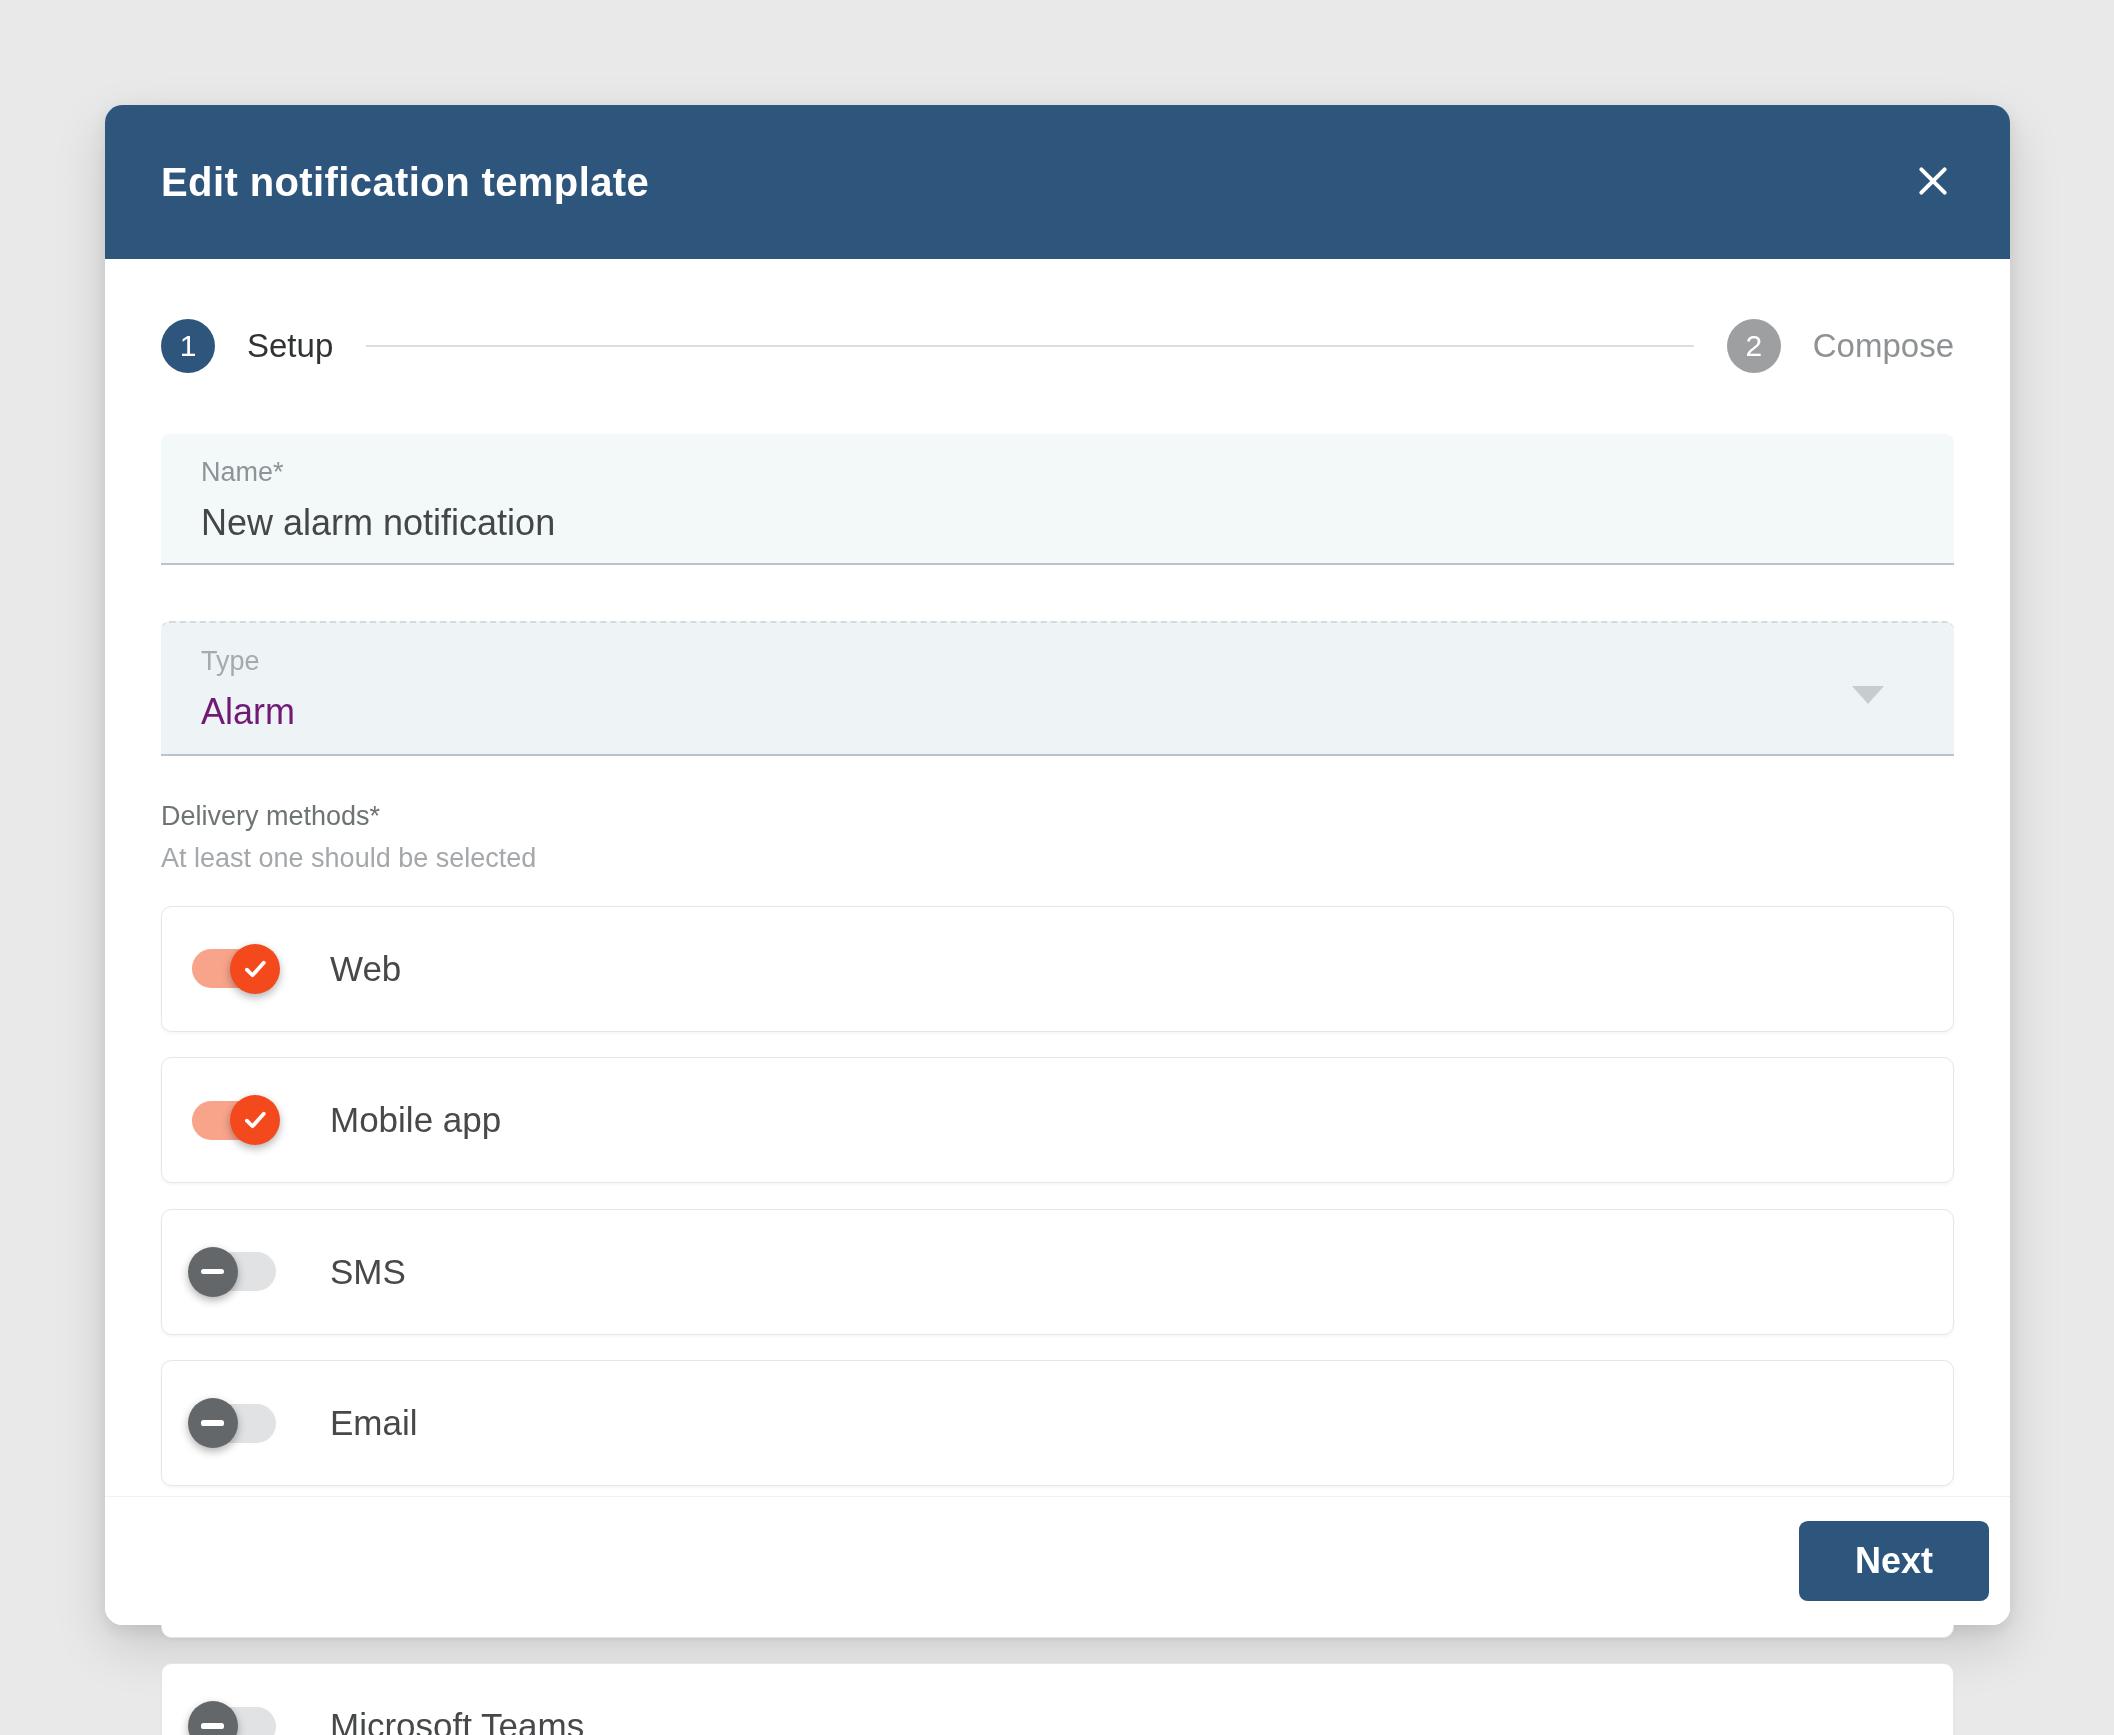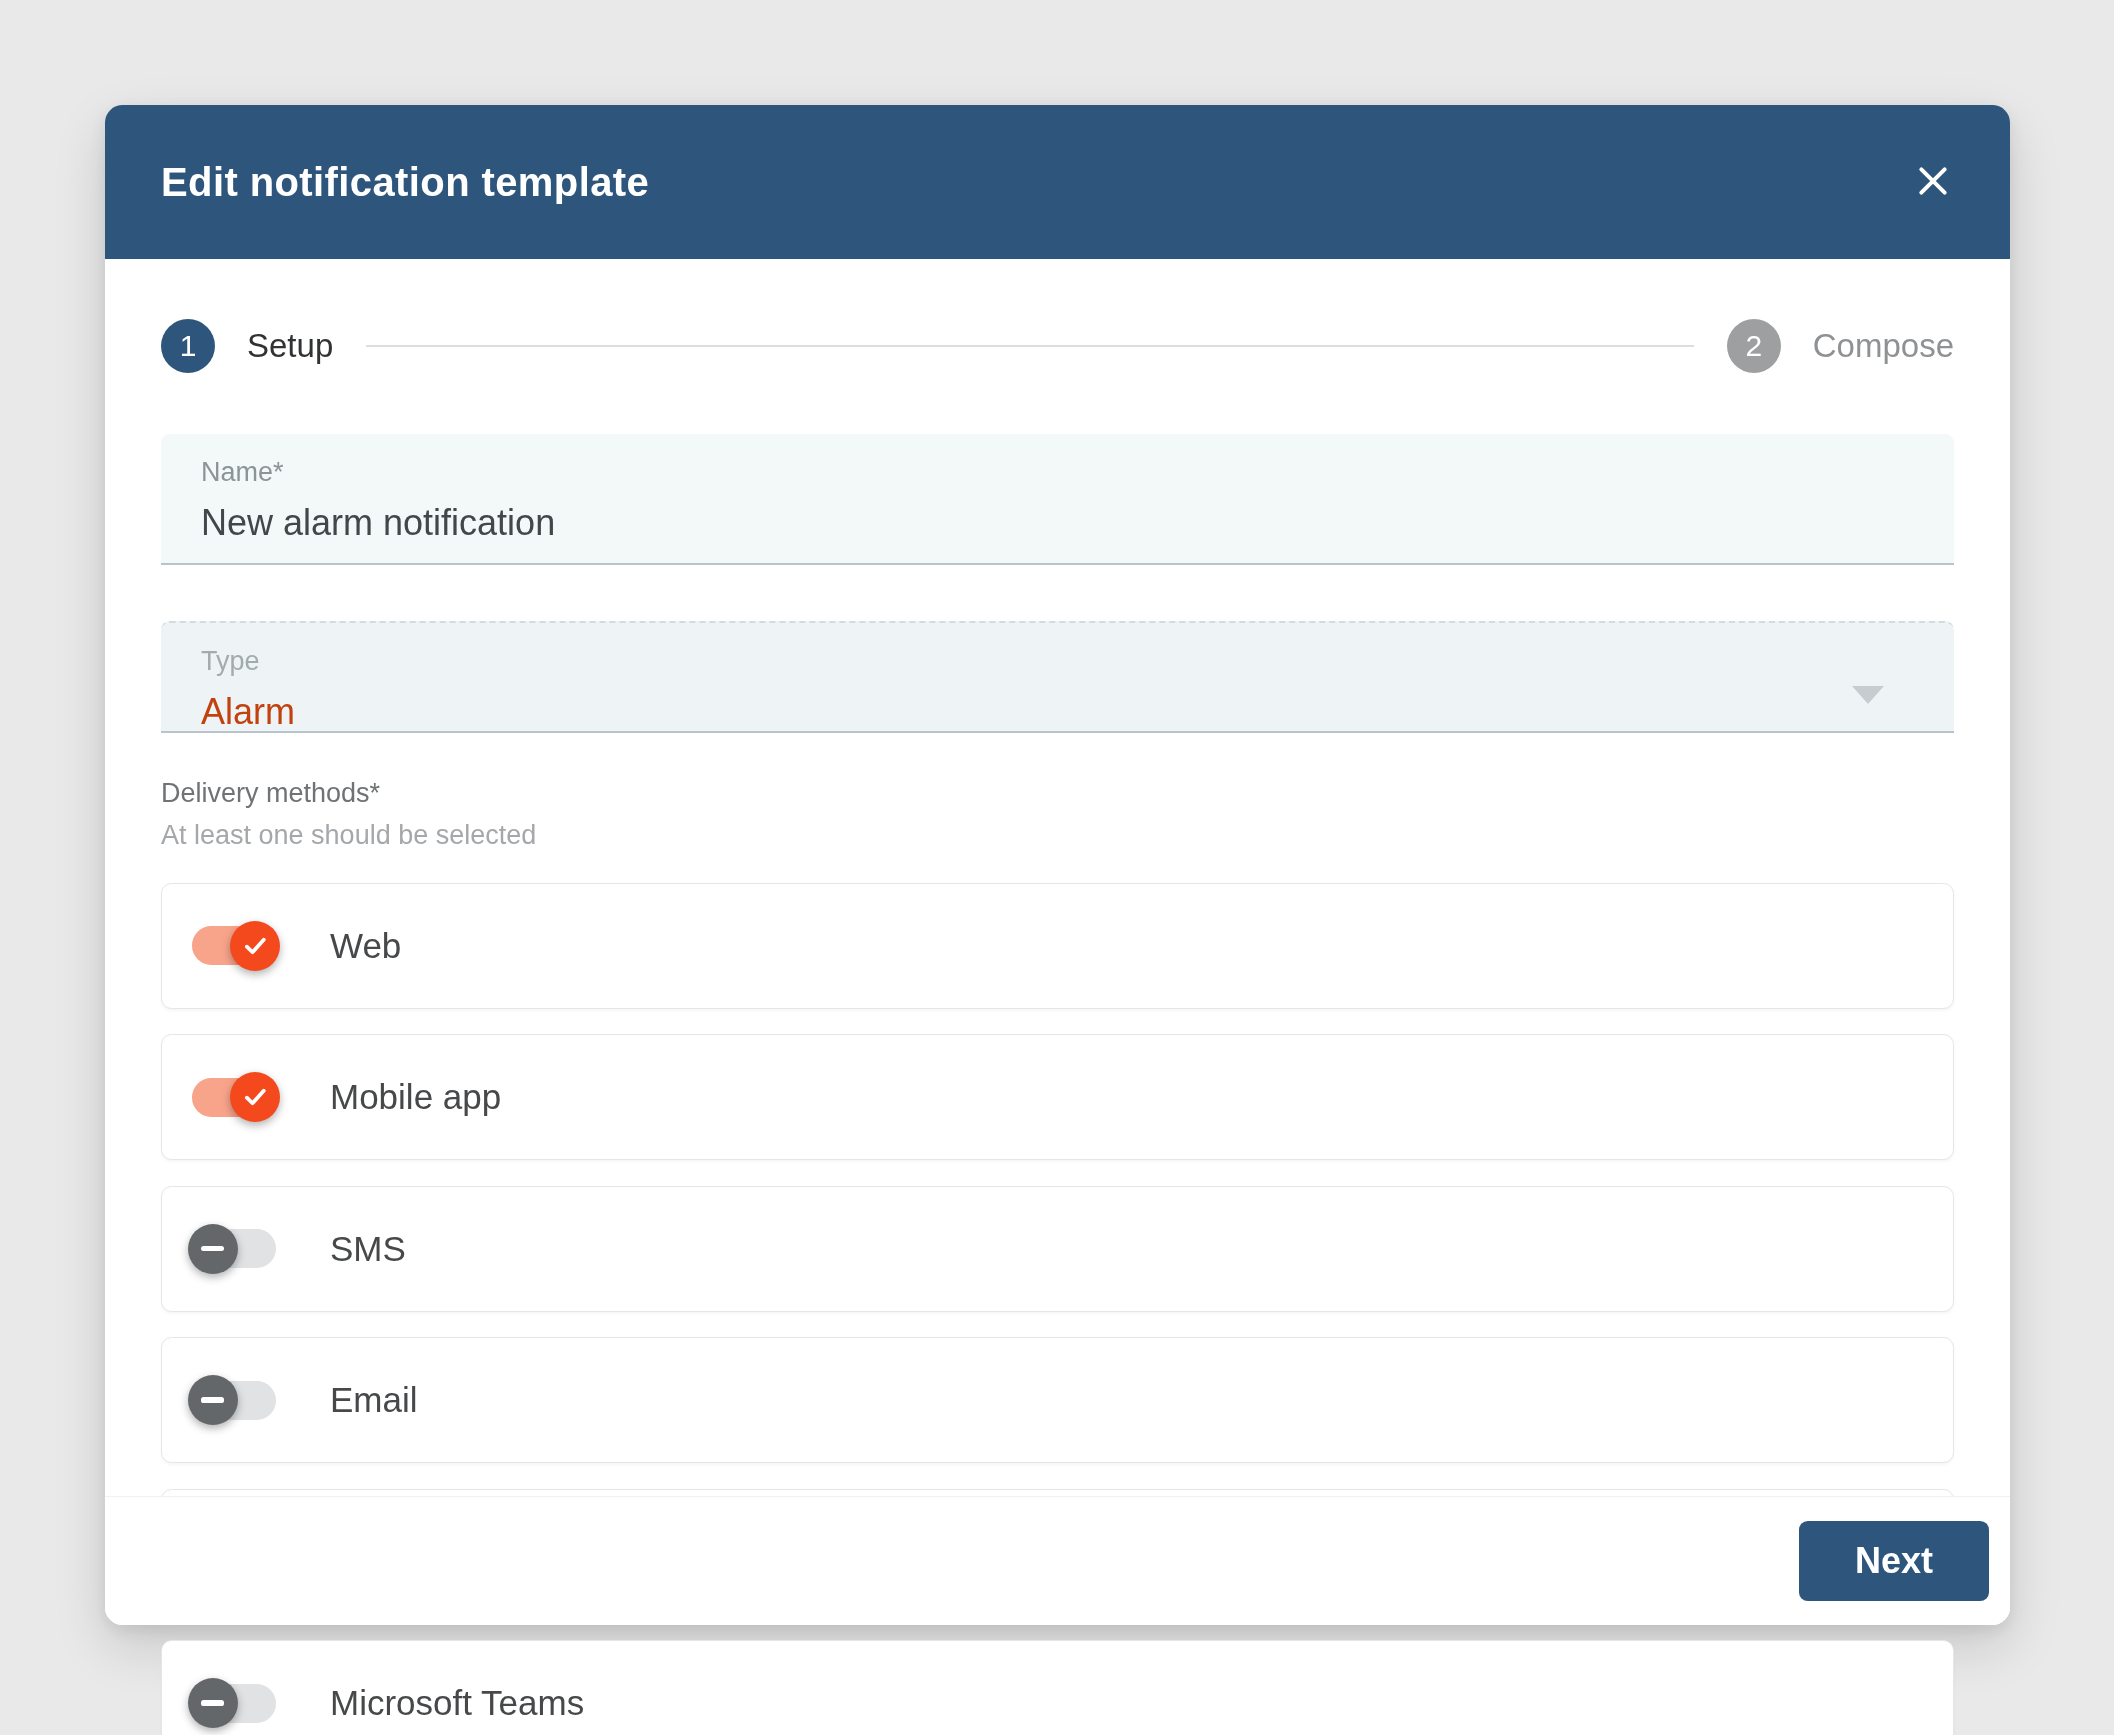--- a/index.html
+++ b/index.html
@@ -75,40 +75,40 @@
     border-bottom: 2.6px solid #b9c3ce;
     padding: 23px 40px 0 40px;
   }
   .field-name {
     margin-top: 61px;
     height: 131px;
     background: #f3f8f9;
   }
   .field-type {
     margin-top: 56px;
-    height: 112px;
+    height: 135px;
     background: #eef4f6;
     border-top: 2.6px dashed #d4dadd;
     position: relative;
   }
   .field-label { font-size: 27px; color: #8c9497; }
   .field-type .field-label { color: #a4abaf; }
   .field-input {
     display: block;
     width: 100%;
     border: none; outline: none;
     background: transparent;
     font-family: "Liberation Sans", "DejaVu Sans", sans-serif;
     font-size: 36px;
     color: #43474a;
     margin-top: 14px;
   }
   .field-value-disabled {
     font-size: 36px;
-    color: #c2410c;
+    color: #701a75;
     margin-top: 14px;
   }
   .select-caret {
     position: absolute;
     right: 70px; top: 63px;
     width: 0; height: 0;
     border-left: 16px solid transparent;
     border-right: 16px solid transparent;
     border-top: 18.4px solid #c7ccd0;
   }

